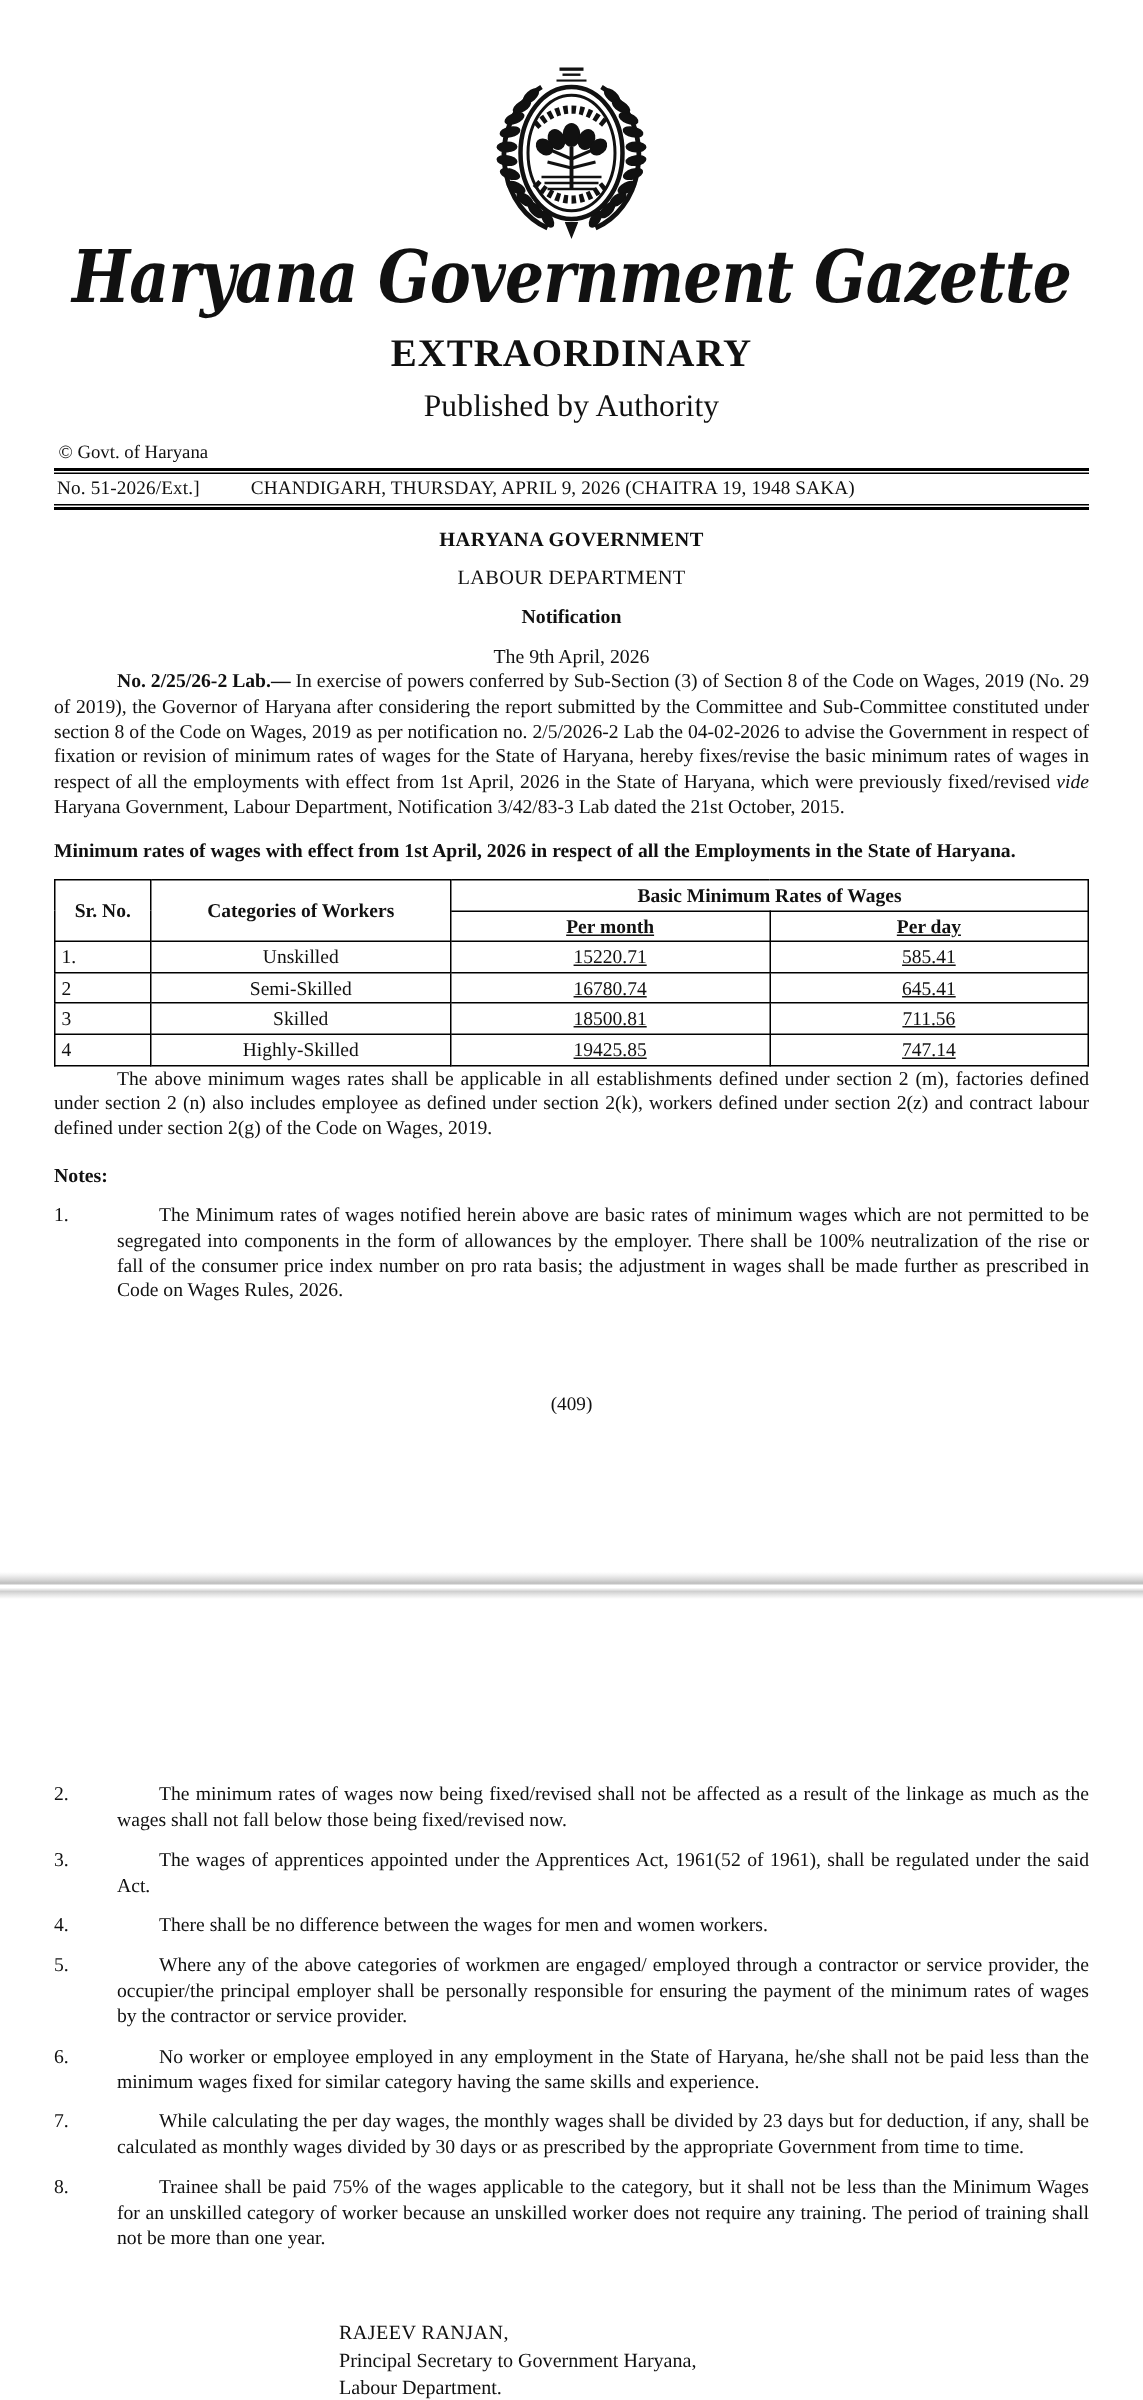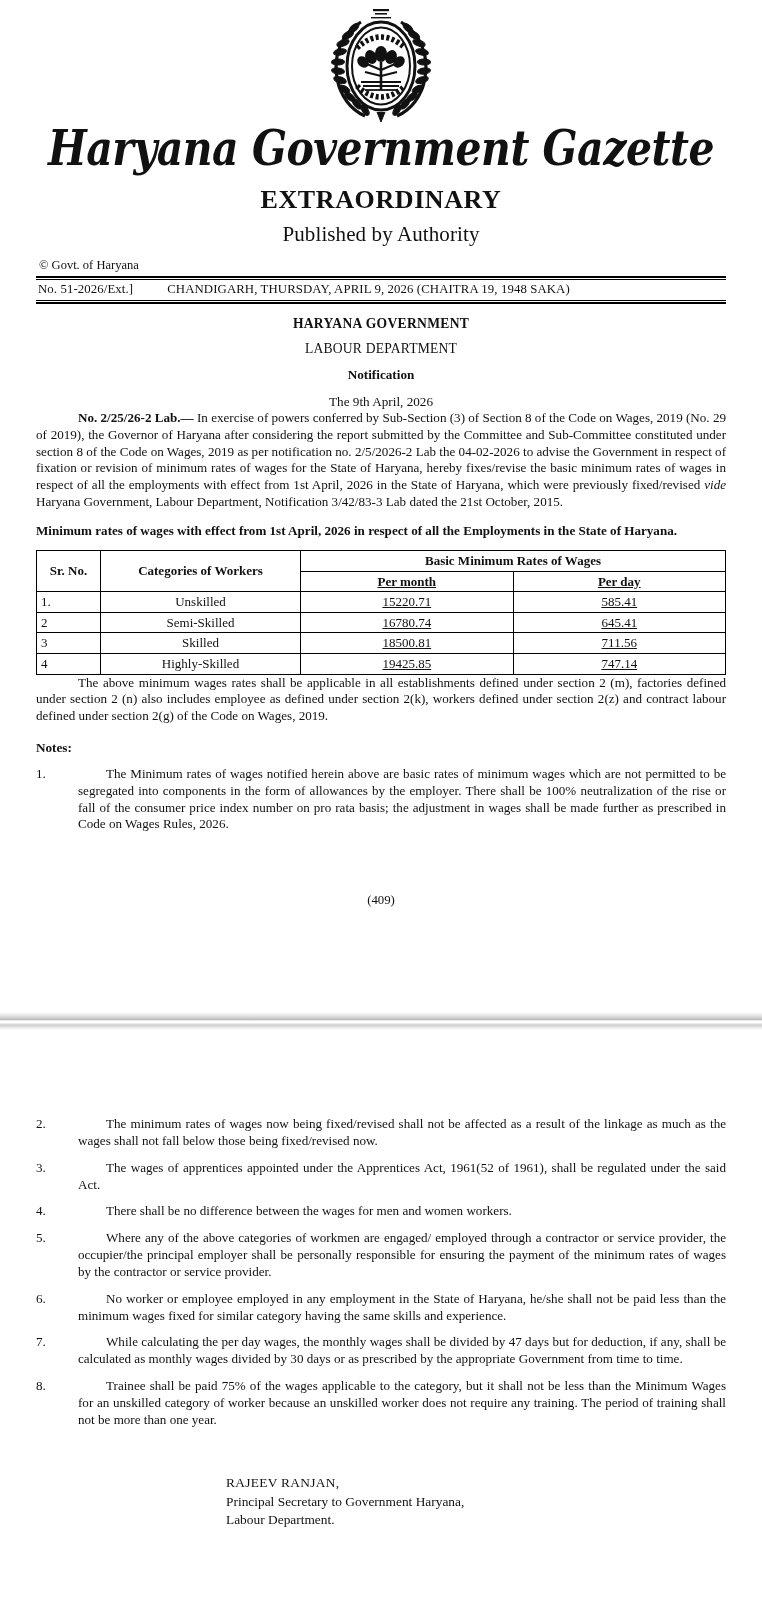--- a/index.html
+++ b/index.html
@@ -14,20 +14,21 @@
     color: #111111;
     -webkit-font-smoothing: antialiased;
   }
   .page {
     width: 762px;
     background: #ffffff;
     position: relative;
   }
   .page-inner {
     padding: 0 36px;
+    margin-top: 36px;
   }
 
   
   .emblem-wrap {
     text-align: center;
     padding-top: 8px;
     height: 122px;
   }
   .emblem {
     display: inline-block;
@@ -403,21 +404,21 @@
     <div class="note">
       <span class="note-num">5.</span>
       <span class="note-body note-first-indent">Where any of the above categories of workmen are engaged/ employed through a contractor or service provider, the occupier/the principal employer shall be personally responsible for ensuring the payment of the minimum rates of wages by the contractor or service provider.</span>
     </div>
     <div class="note">
       <span class="note-num">6.</span>
       <span class="note-body note-first-indent">No worker or employee employed in any employment in the State of Haryana, he/she shall not be paid less than the minimum wages fixed for similar category having the same skills and experience.</span>
     </div>
     <div class="note">
       <span class="note-num">7.</span>
-      <span class="note-body note-first-indent">While calculating the per day wages, the monthly wages shall be divided by 47 days but for deduction, if any, shall be calculated as monthly wages divided by 30 days or as prescribed by the appropriate Government from time to time.</span>
+      <span class="note-body note-first-indent">While calculating the per day wages, the monthly wages shall be divided by 23 days but for deduction, if any, shall be calculated as monthly wages divided by 30 days or as prescribed by the appropriate Government from time to time.</span>
     </div>
     <div class="note">
       <span class="note-num">8.</span>
       <span class="note-body note-first-indent">Trainee shall be paid 75% of the wages applicable to the category, but it shall not be less than the Minimum Wages for an unskilled category of worker because an unskilled worker does not require any training. The period of training shall not be more than one year.</span>
     </div>
 
     <div class="sign-block">
       <div class="sign-name">RAJEEV RANJAN,</div>
       <div class="sign-desig">Principal Secretary to Government Haryana,</div>
       <div class="sign-dept">Labour Department.</div>

